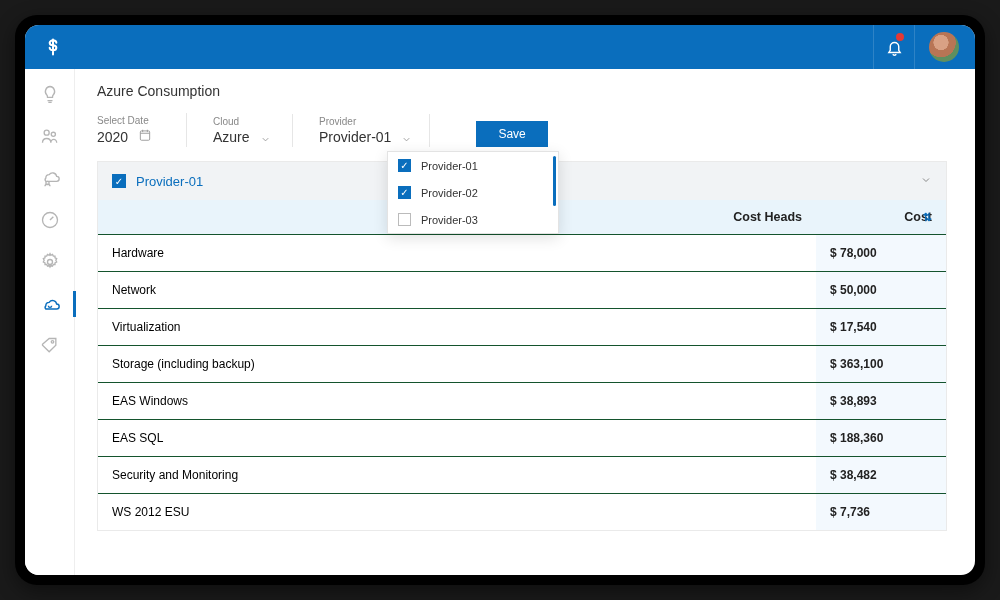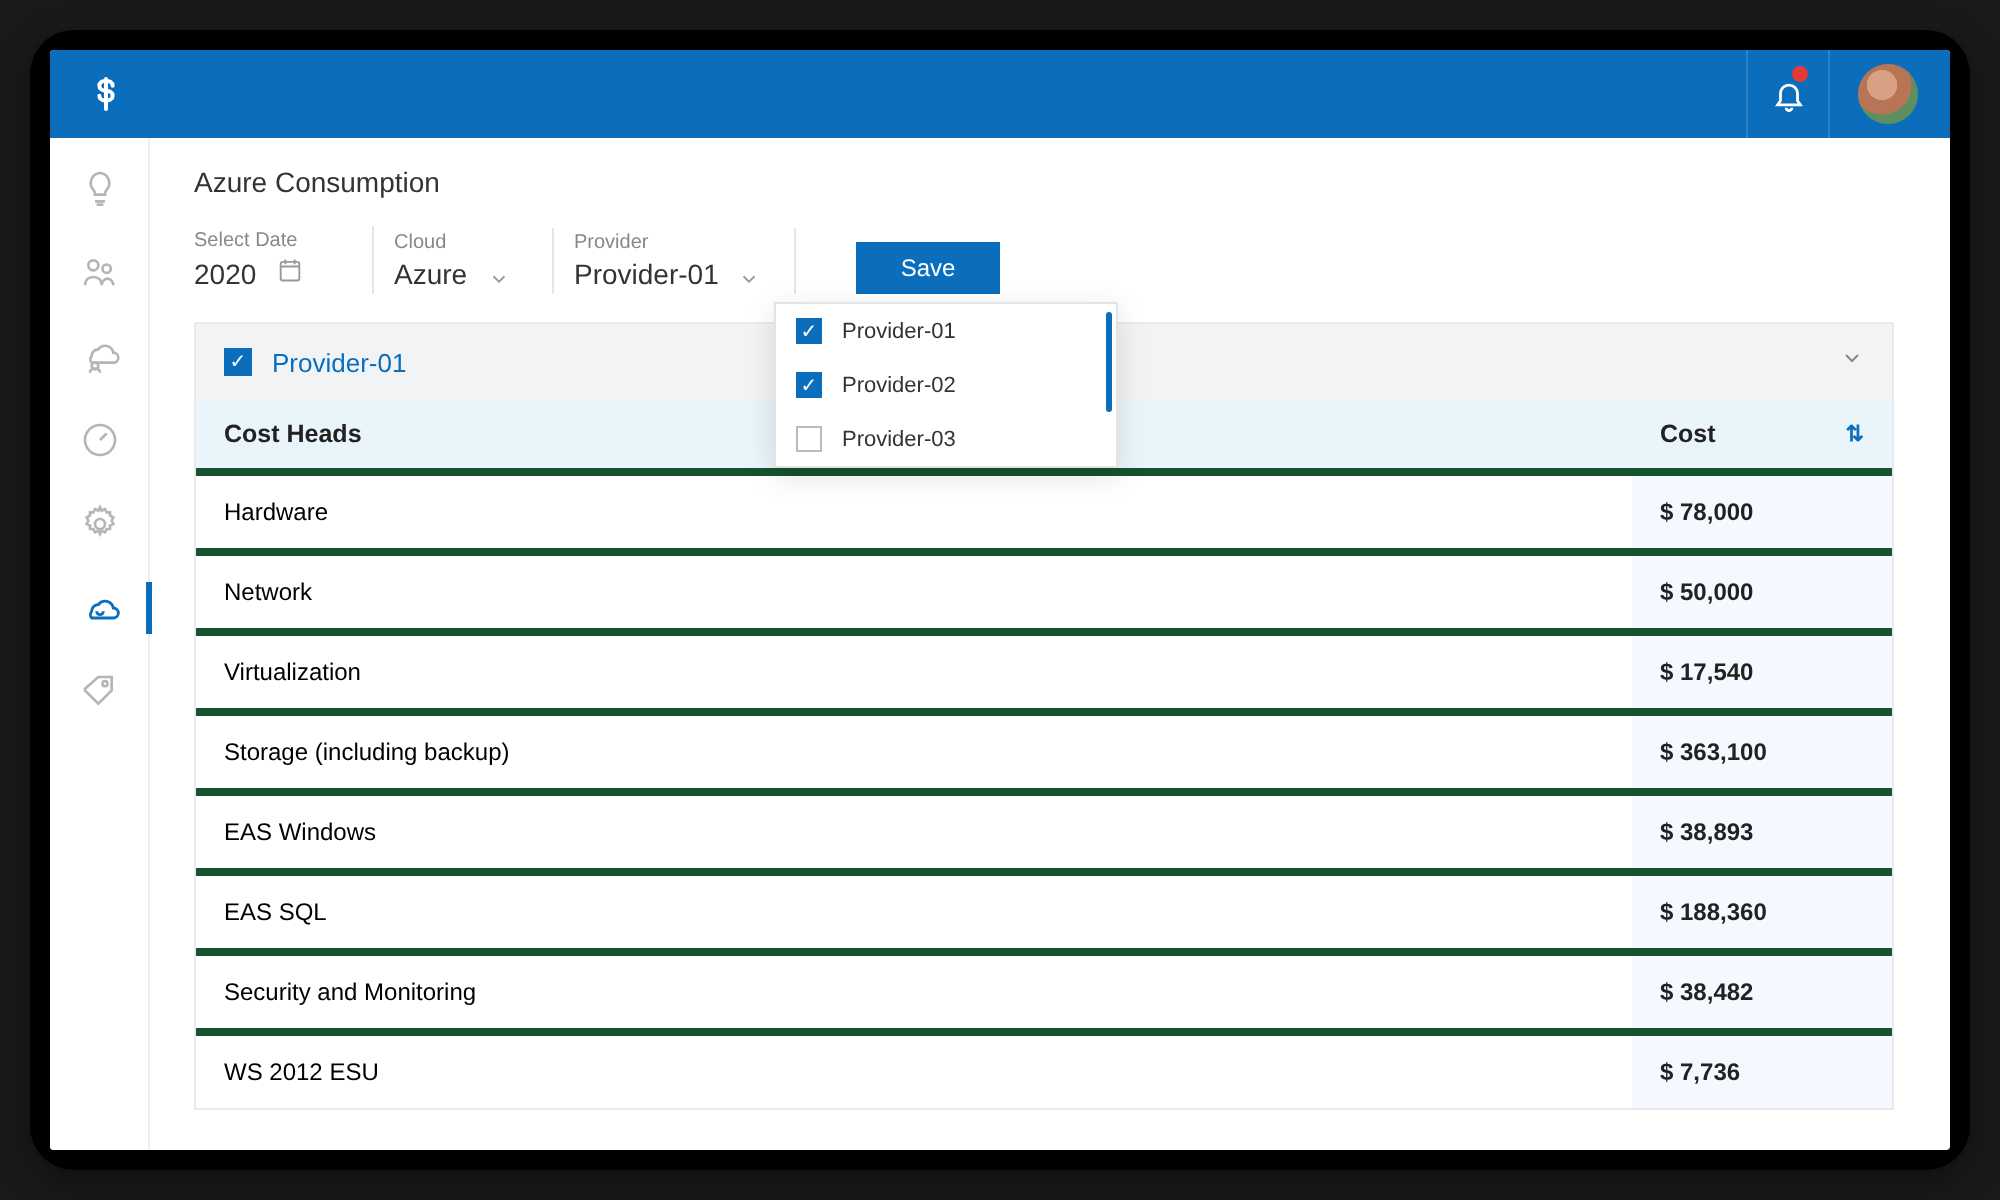--- a/index.html
+++ b/index.html
@@ -1,54 +1,54 @@
 <!DOCTYPE html>
 <html><head>
 <meta charset="utf-8">
 <style>
 *{box-sizing:border-box;margin:0;padding:0;font-family:Arial,Helvetica,sans-serif}
 body{background:#1a1a1a;display:flex;align-items:center;justify-content:center;width:1000px;height:600px;overflow:hidden}
 .tablet{width:970px;height:570px;background:#000;border-radius:22px;padding:10px;box-shadow:0 6px 20px rgba(0,0,0,.45)}
-.screen{width:100%;height:100%;background:#fff;border-radius:2px;overflow:hidden;display:flex;flex-direction:column}
+.screen{width:100%;height:100%;background:#fff;border-radius:14px;overflow:hidden;display:flex;flex-direction:column}
 .topbar{height:44px;background:#0a6ebd;display:flex;align-items:center;padding:0 16px;color:#fff}
 .logo{width:24px;height:24px;display:flex;align-items:center;justify-content:center}
 .spacer{flex:1}
 .bell-wrap{width:42px;height:44px;display:flex;align-items:center;justify-content:center;border-left:1px solid rgba(255,255,255,.15);border-right:1px solid rgba(255,255,255,.15);position:relative;cursor:pointer}
 .bell-badge{position:absolute;top:8px;right:10px;width:8px;height:8px;border-radius:50%;background:#e53935}
 .avatar{width:30px;height:30px;border-radius:50%;margin-left:14px;background:radial-gradient(circle at 40% 35%,#d9a184 0 28%,#b87555 29% 55%,#5f8f5f 56% 100%);cursor:pointer}
 .body{flex:1;display:flex;min-height:0}
 .sidebar{width:50px;background:#fff;border-right:1px solid #eee;display:flex;flex-direction:column;align-items:center;padding-top:14px;gap:20px}
 .side-ic{width:22px;height:22px;display:flex;align-items:center;justify-content:center;cursor:pointer;color:#b5b5b5;position:relative}
 .side-ic.active{color:#0a6ebd}
 .side-ic.active::after{content:"";position:absolute;right:-15px;top:-2px;width:3px;height:26px;background:#0a6ebd}
 .main{flex:1;padding:14px 28px 0 22px;overflow:auto}
 .page-title{font-size:14px;color:#333;margin-bottom:14px}
-.filters{display:flex;align-items:flex-end;gap:0;margin-bottom:14px;position:relative}
+.filters{display:flex;align-items:flex-end;gap:16px;margin-bottom:14px;position:relative}
 .fbox{border-right:1px solid #e6e6e6;padding:2px 18px 2px 10px;min-width:90px}
 .fbox:first-child{padding-left:0}
 .flabel{font-size:10px;color:#888;display:block;margin-bottom:2px}
 .fval{font-size:14px;color:#333;display:flex;align-items:center;gap:10px}
 .cal-ic,.chev{color:#999}
 .chev{width:10px;height:10px}
 .save-btn{background:#0a6ebd;color:#fff;border:none;font-size:12px;padding:6px 22px;margin-left:30px;cursor:pointer}
 .dropdown{position:absolute;top:38px;left:290px;width:172px;background:#fff;border:1px solid #e3e3e3;box-shadow:0 4px 14px rgba(0,0,0,.12);z-index:50}
 .dd-item{display:flex;align-items:center;gap:10px;padding:7px 10px;font-size:11px;color:#333;cursor:pointer}
 .dd-cb{width:13px;height:13px;border:1px solid #bbb;display:flex;align-items:center;justify-content:center;font-size:10px;color:#fff}
 .dd-cb.checked{background:#0a6ebd;border-color:#0a6ebd}
 .dd-scroll{position:absolute;right:2px;top:4px;width:3px;height:50px;background:#0a6ebd;border-radius:2px}
 .panel{border:1px solid #eaeaea}
 .panel-head{background:#f1f3f5;display:flex;align-items:center;padding:10px 14px;cursor:pointer}
 .ph-cb{width:14px;height:14px;border:1px solid #0a6ebd;background:#0a6ebd;color:#fff;font-size:10px;display:flex;align-items:center;justify-content:center;margin-right:10px}
 .ph-title{font-size:13px;color:#0a6ebd}
 .ph-chev{margin-left:auto;color:#888}
 table{width:100%;border-collapse:collapse}
-thead th{background:#e9f4fb;text-align:left;font-size:12.5px;color:#222;padding:10px 14px;font-weight:bold}
+thead th{background:#e9f4fb;text-align:right;font-size:12.5px;color:#222;padding:10px 14px;font-weight:bold}
 thead th.cost{width:130px;position:relative}
 .sort-ic{position:absolute;right:14px;top:50%;transform:translateY(-50%);color:#0a6ebd;font-size:11px}
-tbody td{padding:11px 14px;font-size:12px;border-top:4px solid #14532d}
+tbody td{padding:11px 14px;font-size:12px;border-top:1px solid #14532d}
 tbody td.cost{background:#f3f9fe;text-align:left;font-weight:bold;color:#222}
 </style>
 </head>
 <body>
 
 <div class="tablet">
 <div class="screen">
 
   <div class="topbar">
     <div class="logo">

